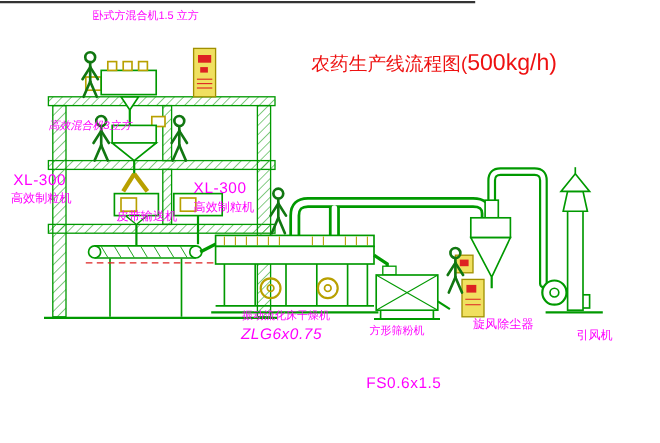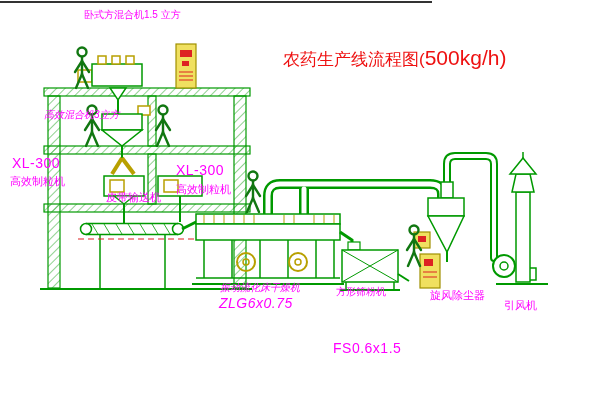--- a/index.html
+++ b/index.html
@@ -215,20 +215,20 @@
   <span class="t2">500kg/h)</span>
 </div>
 
 <div class="lbl mid" style="left:84px;top:10px;">卧式方混合机1.5 立方</div>
 <div class="lbl mid" style="left:44px;top:110px;font-style:italic;">高效混合机3立方</div>
 <div class="lbl model" style="left:12px;top:156px;">XL-300</div>
 <div class="lbl small" style="left:10px;top:176px;">高效制粒机</div>
 <div class="lbl model" style="left:176px;top:163px;">XL-300</div>
 <div class="lbl small" style="left:176px;top:184px;">高效制粒机</div>
 <div class="lbl small" style="left:106px;top:192px;">皮带输送机</div>
-<div class="lbl mid" style="left:220px;top:283px;font-style:italic;">振动流化床干燥机</div>
+<div class="lbl mid" style="left:220px;top:283px;">振动流化床干燥机</div>
 <div class="lbl model" style="left:219px;top:296px;font-style:italic;">ZLG6x0.75</div>
-<div class="lbl mid" style="left:336px;top:287px;">方形筛粉机</div>
+<div class="lbl mid" style="left:336px;top:298px;font-family:Liberation Mono, monospace;">方形筛粉机</div>
 <div class="lbl model" style="left:333px;top:316px;margin-top:25px;">FS0.6x1.5</div>
 <div class="lbl small" style="left:430px;top:290px;text-align:right;">旋风除尘器</div>
-<div class="lbl small" style="left:504px;top:300px;">引风机</div>
+<div class="lbl small" style="left:524px;top:300px;">引风机</div>
 
 </div>
 
 </body></html>

